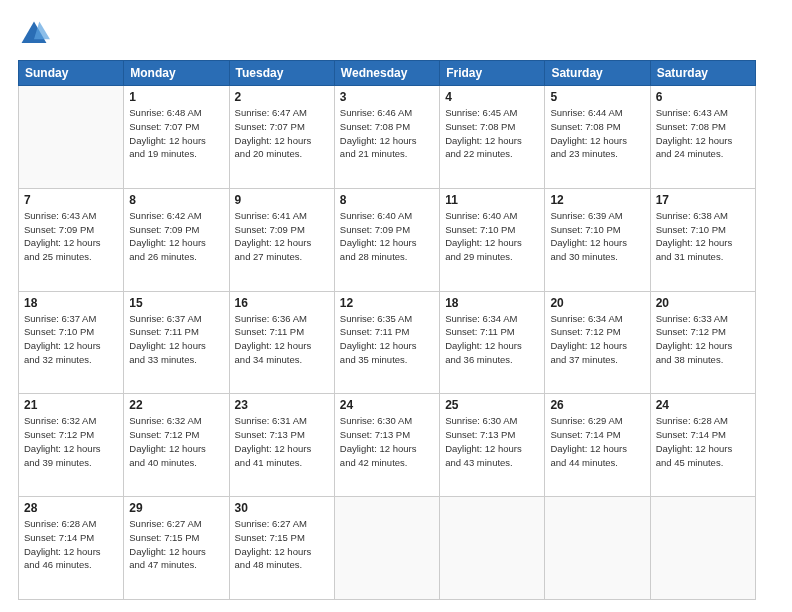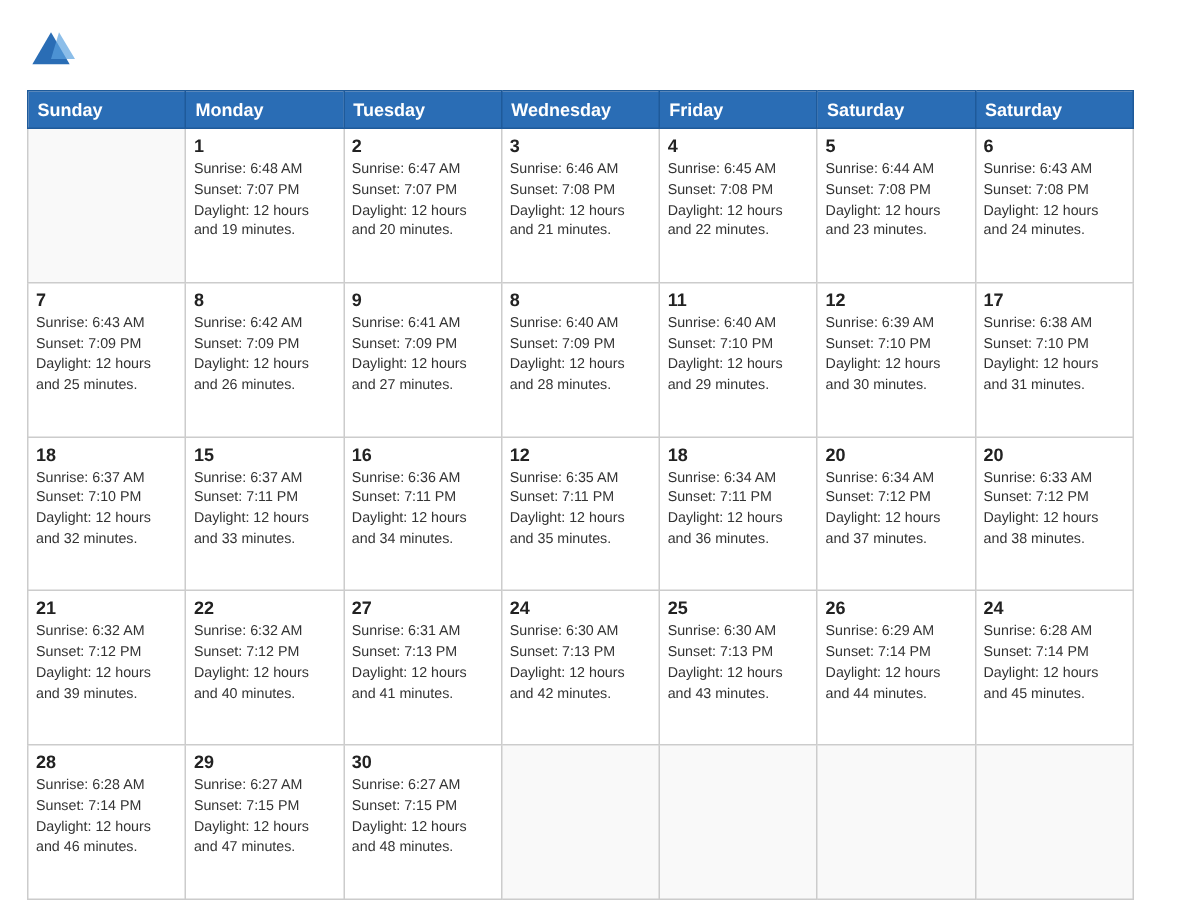--- a/index.html
+++ b/index.html
@@ -225,21 +225,21 @@
         <tr>
           <td>
             <span class="day-num">21</span>
             <div class="day-info">Sunrise: 6:32 AM<br>Sunset: 7:12 PM<br>Daylight: 12 hours and 39 minutes.</div>
           </td>
           <td>
             <span class="day-num">22</span>
             <div class="day-info">Sunrise: 6:32 AM<br>Sunset: 7:12 PM<br>Daylight: 12 hours and 40 minutes.</div>
           </td>
           <td>
-            <span class="day-num">27</span>
+            <span class="day-num">23</span>
             <div class="day-info">Sunrise: 6:31 AM<br>Sunset: 7:13 PM<br>Daylight: 12 hours and 41 minutes.</div>
           </td>
           <td>
             <span class="day-num">24</span>
             <div class="day-info">Sunrise: 6:30 AM<br>Sunset: 7:13 PM<br>Daylight: 12 hours and 42 minutes.</div>
           </td>
           <td>
             <span class="day-num">25</span>
             <div class="day-info">Sunrise: 6:30 AM<br>Sunset: 7:13 PM<br>Daylight: 12 hours and 43 minutes.</div>
           </td>

